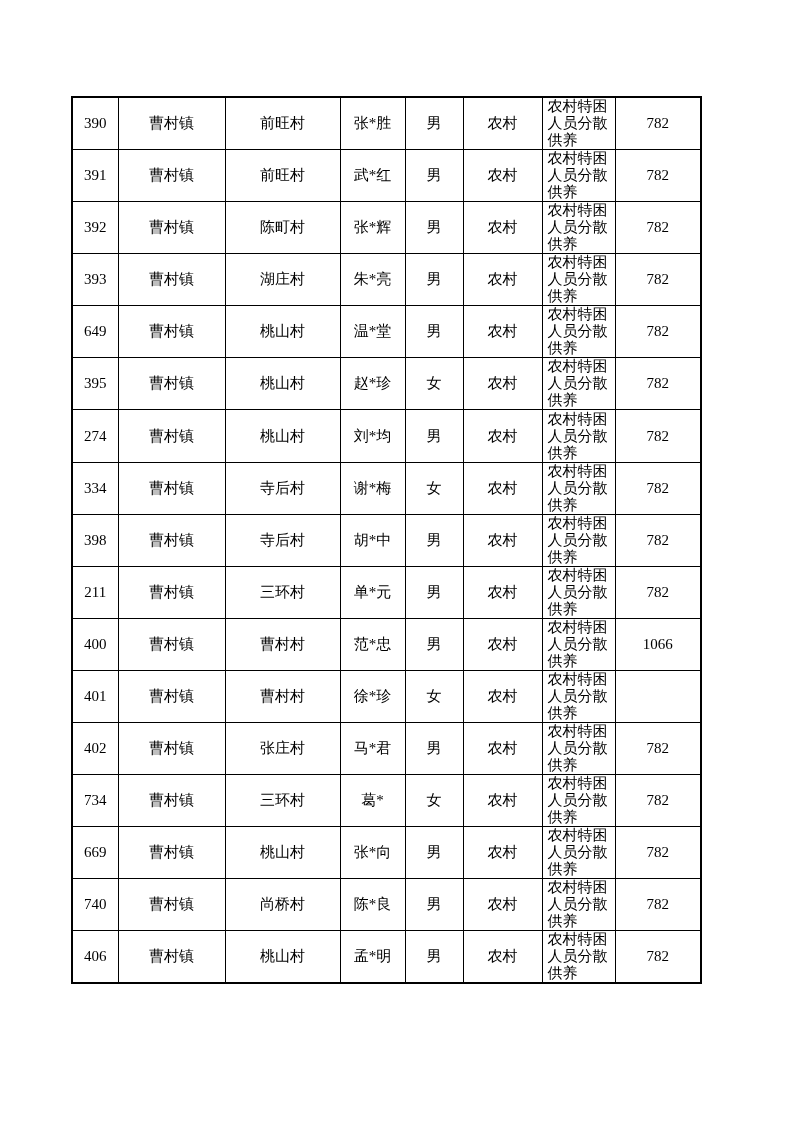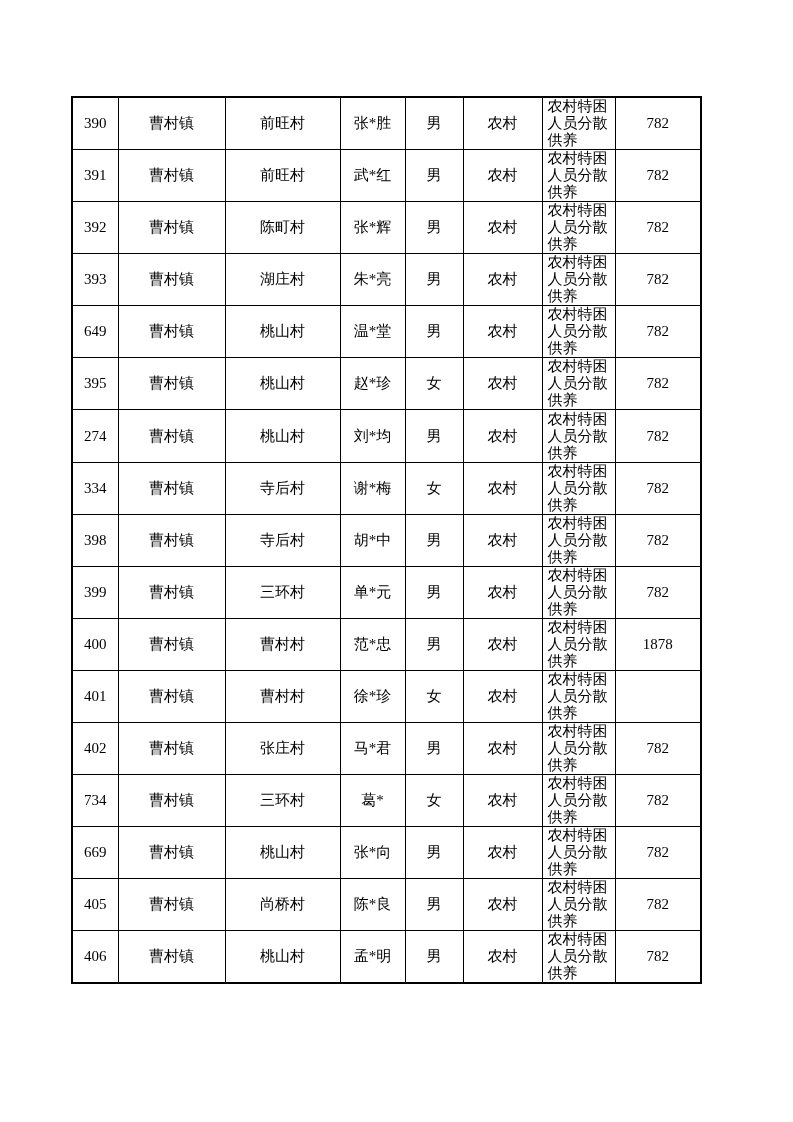--- a/index.html
+++ b/index.html
@@ -180,21 +180,21 @@
     <td>胡*中</td>
     <td>男</td>
     <td>农村</td>
     <td>
       <div class="cat-wrap">农村特困人员分散供养</div>
     </td>
     <td>782</td>
   </tr>
 
   <tr>
-    <td>399</td>
+    <td>211</td>
     <td>曹村镇</td>
     <td>三环村</td>
     <td>单*元</td>
     <td>男</td>
     <td>农村</td>
     <td>
       <div class="cat-wrap">农村特困人员分散供养</div>
     </td>
     <td>782</td>
   </tr>
@@ -202,21 +202,21 @@
   <tr>
     <td>400</td>
     <td>曹村镇</td>
     <td>曹村村</td>
     <td>范*忠</td>
     <td>男</td>
     <td>农村</td>
     <td>
       <div class="cat-wrap">农村特困人员分散供养</div>
     </td>
-    <td>1878</td>
+    <td>1066</td>
   </tr>
 
   <tr>
     <td>401</td>
     <td>曹村镇</td>
     <td>曹村村</td>
     <td>徐*珍</td>
     <td>女</td>
     <td>农村</td>
     <td>
@@ -258,21 +258,21 @@
     <td>张*向</td>
     <td>男</td>
     <td>农村</td>
     <td>
       <div class="cat-wrap">农村特困人员分散供养</div>
     </td>
     <td>782</td>
   </tr>
 
   <tr>
-    <td>405</td>
+    <td>740</td>
     <td>曹村镇</td>
     <td>尚桥村</td>
     <td>陈*良</td>
     <td>男</td>
     <td>农村</td>
     <td>
       <div class="cat-wrap">农村特困人员分散供养</div>
     </td>
     <td>782</td>
   </tr>

